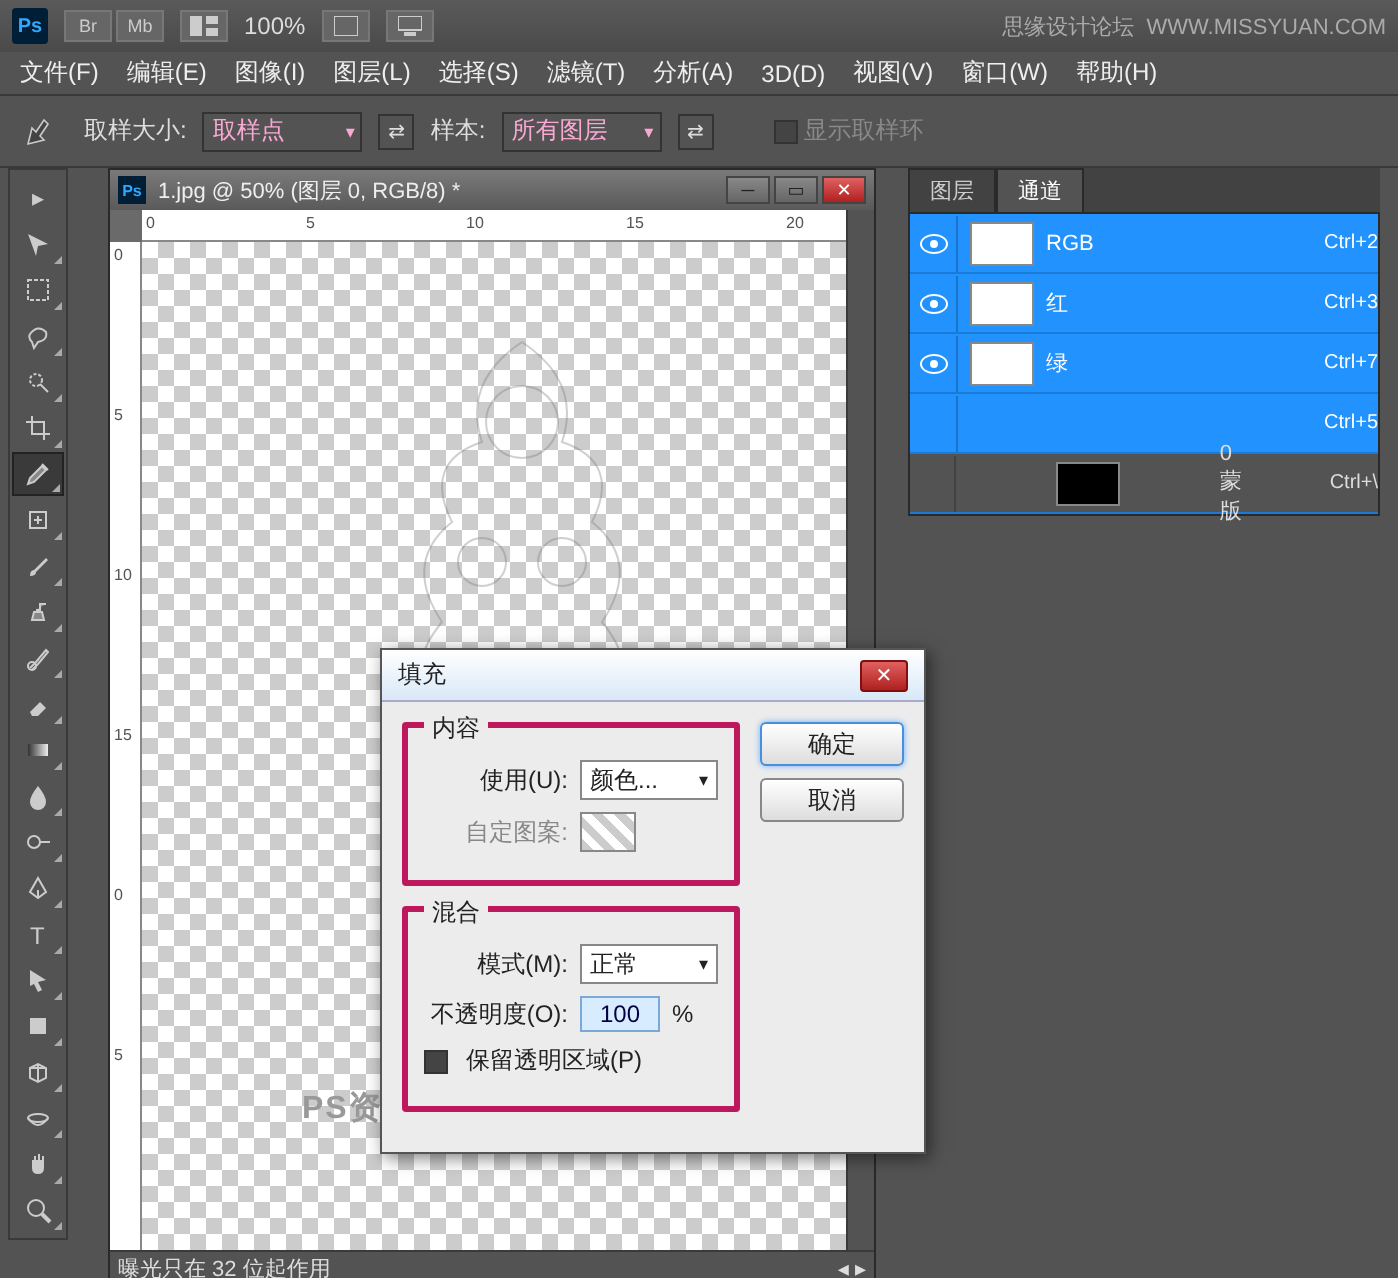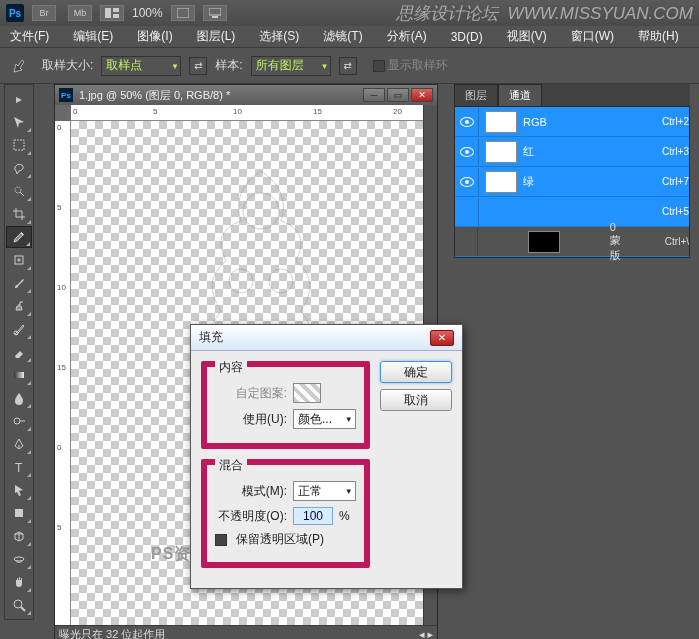--- a/index.html
+++ b/index.html
@@ -1,27 +1,27 @@
 <!DOCTYPE html>
 <html><head>
 <meta charset="utf-8">
 <style>
 * { margin: 0; padding: 0; box-sizing: border-box; font-family: "Microsoft YaHei", SimSun, sans-serif; }
 body { width: 699px; height: 639px; background: #535353; overflow: hidden; position: relative; font-size: 12px; color: #ddd; }
 .titlebar { height: 26px; background: linear-gradient(#5a5a5a,#4a4a4a); display: flex; align-items: center; padding: 0 6px; gap: 8px; }
 .ps-logo { width: 18px; height: 18px; background: #001e36; color: #31a8ff; font-weight: bold; font-size: 10px; display: flex; align-items: center; justify-content: center; border-radius: 2px; }
-.title-btns { display: flex; gap: 12px; }
+.title-btns { display: flex; gap: 2px; }
 .tb { width: 24px; height: 16px; background: #666; border: 1px solid #777; font-size: 9px; display: flex; align-items: center; justify-content: center; color: #ccc; }
-.title-right { margin-left: auto; font-size: 17px; color: #aaa; font-style: italic; }
-.menubar { height: 22px; background: #535353; display: flex; align-items: center; padding: 0 4px; gap: 12px; border-bottom: 1px solid #3a3a3a; }
+.title-right { margin-left: auto; font-size: 11px; color: #aaa; }
+.menubar { height: 22px; background: #535353; display: flex; align-items: center; padding: 0 4px; gap: 2px; border-bottom: 1px solid #3a3a3a; }
 .menu-item { padding: 2px 6px; font-size: 12px; color: #eee; }
 .optbar { height: 36px; background: #535353; display: flex; align-items: center; padding: 0 6px; gap: 8px; border-bottom: 1px solid #3a3a3a; }
 .opt-tool { width: 28px; height: 22px; display: flex; align-items: center; justify-content: center; }
 .opt-label { font-size: 12px; color: #ddd; }
-.opt-select { background: #535353; border: 1px solid #333; color: #bef264; height: 20px; padding: 0 14px 0 4px; font-size: 12px; position: relative; min-width: 80px; display: inline-flex; align-items: center; }
+.opt-select { background: #535353; border: 1px solid #333; color: #f9a8d4; height: 20px; padding: 0 14px 0 4px; font-size: 12px; position: relative; min-width: 80px; display: inline-flex; align-items: center; }
 .opt-select::after { content: "▾"; position: absolute; right: 3px; font-size: 9px; }
 .opt-swap { width: 18px; height: 18px; border: 1px solid #333; background: #535353; display: flex; align-items: center; justify-content: center; font-size: 10px; }
 .chk { width: 12px; height: 12px; border: 1px solid #333; background: #444; display: inline-block; vertical-align: middle; margin-right: 3px; }
 .main { position: relative; height: calc(639px - 26px - 22px - 36px); }
 .toolbox { position: absolute; left: 4px; top: 0; width: 30px; background: #535353; border: 1px solid #3a3a3a; padding: 2px 0; }
 .tool { width: 26px; height: 22px; margin: 1px auto; display: flex; align-items: center; justify-content: center; color: #ccc; position: relative; }
 .tool.sel { background: #3a3a3a; border: 1px solid #222; }
 .tool::after { content: ""; position: absolute; right: 1px; bottom: 1px; border: 2px solid transparent; border-right-color: #aaa; border-bottom-color: #aaa; width: 0; height: 0; }
 .tool.no-fly::after { display: none; }
 .docwin { position: absolute; left: 54px; top: 0; width: 384px; background: #6a6a6a; border: 1px solid #2a2a2a; }
@@ -63,21 +63,21 @@
 .ch-thumb.white { background: #fff; }
 .ch-thumb.mask { background: #000; }
 .ch-name { flex: 1; font-size: 11px; }
 .ch-short { font-size: 10px; padding-right: 0; }
 .dialog { position: absolute; left: 190px; top: 240px; width: 273px; background: #ececec; border: 1px solid #555; box-shadow: 2px 2px 8px rgba(0,0,0,0.5); color: #222; }
 .dlg-title { height: 26px; background: linear-gradient(#fff,#d8e8f8); display: flex; align-items: center; padding: 0 8px; font-size: 12px; border-bottom: 1px solid #aac; }
 .dlg-title-text { flex: 1; }
 .dlg-close { width: 24px; height: 16px; background: linear-gradient(#e06060,#b02020); color: #fff; display: flex; align-items: center; justify-content: center; border: 1px solid #801010; font-size: 10px; border-radius: 2px; }
 .dlg-body { padding: 10px; display: flex; gap: 10px; }
 .dlg-left { flex: 1; }
-.fieldset { border: 6px solid #be185d; border-radius: 2px; padding: 10px 8px 8px; margin-bottom: 10px; position: relative; }
+.fieldset { border: 3px solid #be185d; border-radius: 2px; padding: 10px 8px 8px; margin-bottom: 10px; position: relative; }
 .legend { position: absolute; top: -8px; left: 8px; background: #ececec; padding: 0 4px; font-size: 12px; }
 .form-row { display: flex; align-items: center; gap: 6px; margin: 6px 0; font-size: 12px; }
 .form-label { text-align: right; min-width: 72px; }
 .form-sublabel { text-align: right; min-width: 72px; color: #888; }
 .dlg-select { flex: 1; height: 20px; border: 1px solid #888; background: #fff; padding: 0 4px; font-size: 12px; display: flex; align-items: center; justify-content: space-between; }
 .dlg-select::after { content: "▾"; font-size: 9px; margin-left: 6px; }
 .swatch { width: 28px; height: 20px; border: 1px solid #888; background: repeating-linear-gradient(45deg,#ccc,#ccc 4px,#fff 4px,#fff 8px); }
 .num-input { width: 40px; height: 18px; border: 1px solid #7aa8d8; background: #d8ecff; text-align: center; font-size: 12px; color: #004; }
 .dlg-right { width: 72px; display: flex; flex-direction: column; gap: 6px; }
 .dlg-btn { height: 22px; border: 1px solid #888; background: linear-gradient(#fff,#ddd); border-radius: 3px; font-size: 12px; display: flex; align-items: center; justify-content: center; }
@@ -141,21 +141,21 @@
   <span class="opt-label">取样大小:</span>
   <div class="opt-select">
       <span>取样点</span>
     </div>
   <div class="opt-swap">⇄</div>
   <span class="opt-label">样本:</span>
   <div class="opt-select">
       <span>所有图层</span>
     </div>
   <div class="opt-swap">⇄</div>
-  <span style="margin-left:8px"><span class="chk"></span><span class="opt-label" style="color:#888">显示取样环</span></span>
+  <span style="margin-left:22px"><span class="chk"></span><span class="opt-label" style="color:#888">显示取样环</span></span>
 </div>
 
 <div class="main">
 
   <div class="toolbox">
     <div class="tool no-fly">▸</div>
     <div class="tool">
         <svg width="14" height="14">
           <path d="M2 2 L12 7 L7 8 L6 13 Z" fill="#ccc"></path>
         </svg>
@@ -375,28 +375,28 @@
   <div class="dialog">
     <div class="dlg-title">
       <span class="dlg-title-text">填充</span>
       <div class="dlg-close">✕</div>
     </div>
     <div class="dlg-body">
       <div class="dlg-left">
         <div class="fieldset">
           <div class="legend">内容</div>
           <div class="form-row">
-            <div class="form-sublabel">自定图案:</div>
-            <div class="swatch"></div>
-          </div>
-          <div class="form-row">
             <div class="form-label">使用(U):</div>
             <div class="dlg-select">
                 <span>颜色...</span>
               </div>
+          </div>
+          <div class="form-row">
+            <div class="form-sublabel">自定图案:</div>
+            <div class="swatch"></div>
           </div>
         </div>
         <div class="fieldset">
           <div class="legend">混合</div>
           <div class="form-row">
             <div class="form-label">模式(M):</div>
             <div class="dlg-select">
                 <span>正常</span>
               </div>
           </div>

